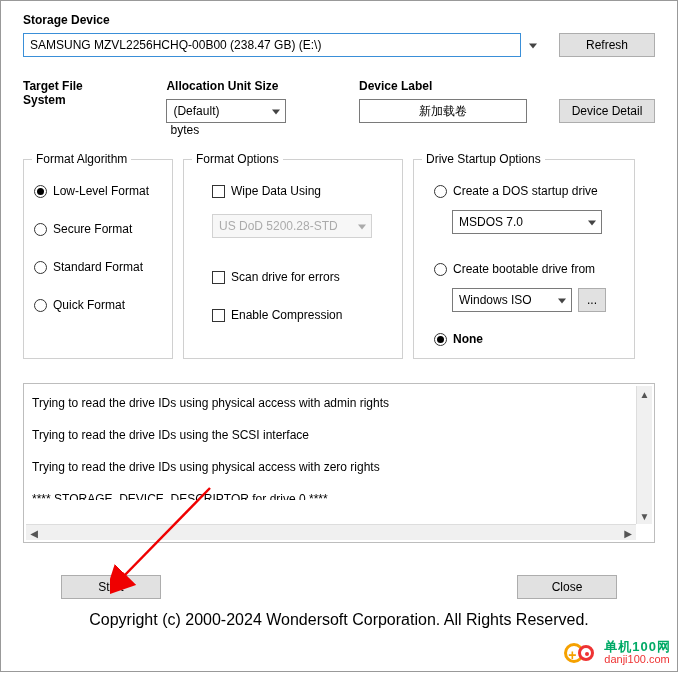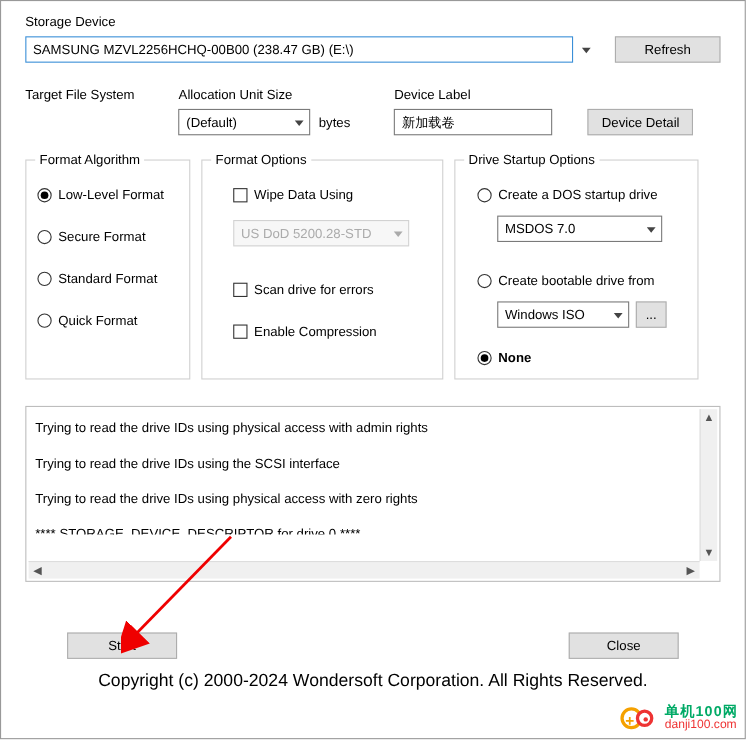--- a/index.html
+++ b/index.html
@@ -13,21 +13,21 @@
   position: relative;
 }
 .main-panel {
   border: 1px solid #999;
   position: absolute;
   top: 0; left: 0; right: 1px; bottom: 1px;
   padding: 12px 22px 12px 22px;
   background: #fff;
 }
 .row { display: flex; align-items: center; }
-.label { margin-bottom: 6px; display: block; }
+.label { margin-bottom: 6px; display: block; font-weight: bold; }
 .select, .input, .btn {
   font-family: inherit;
   font-size: 12px;
   height: 24px;
   border: 1px solid #7a7a7a;
   background: #fff;
   padding: 0 6px;
 }
 .select { appearance: none; -webkit-appearance: none; background: #fff; position: relative; }
 .select-wrap { position: relative; display: inline-block; }
@@ -132,21 +132,21 @@
       <span class="select-wrap">
         <select class="select" style="width:120px;">
           <option>(Default)</option>
         </select>
       </span>
       <span style="margin-left:4px;">bytes</span>
     </div>
     <div>
       <span class="label">Device Label</span>
       <div class="row" style="gap:32px;">
-        <input class="input" style="width: 144px;" value="新加载卷">
+        <input class="input" style="width: 168px; text-align: center;" value="新加载卷">
         <button class="btn" style="width:96px;">Device Detail</button>
       </div>
     </div>
   </div>
 
   <div class="mid-row">
 
     <div class="groupbox" style="width:150px; height:200px;">
       <span class="legend">Format Algorithm</span>
       <div class="radio-row sel">

